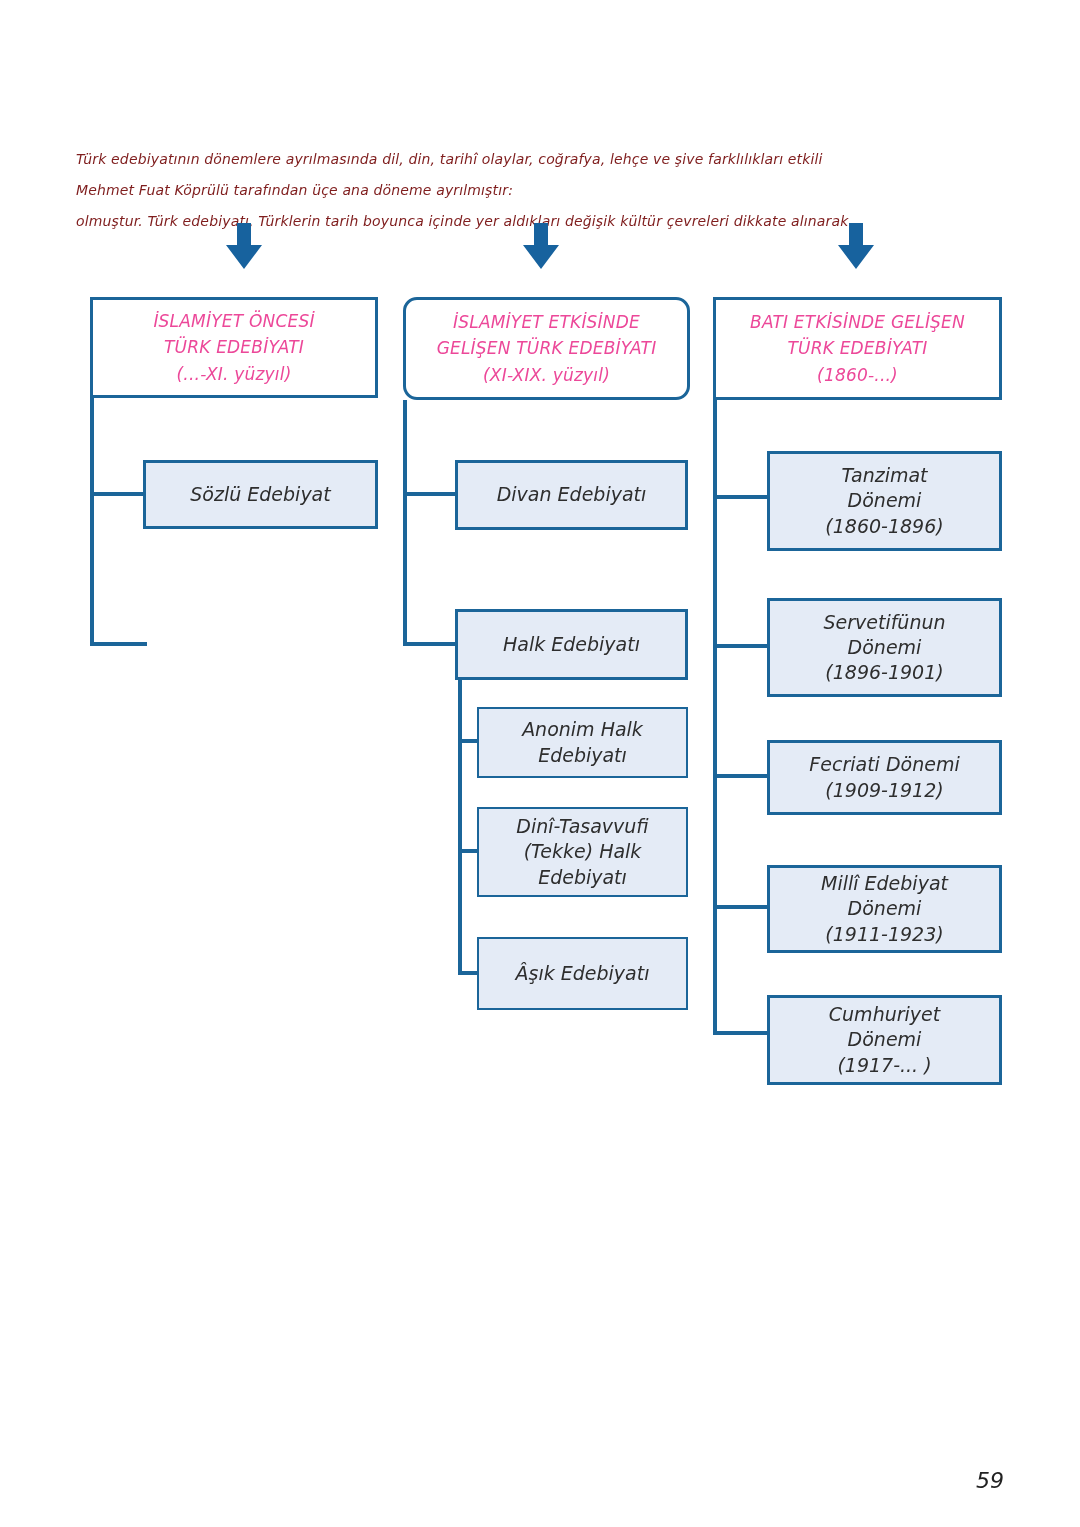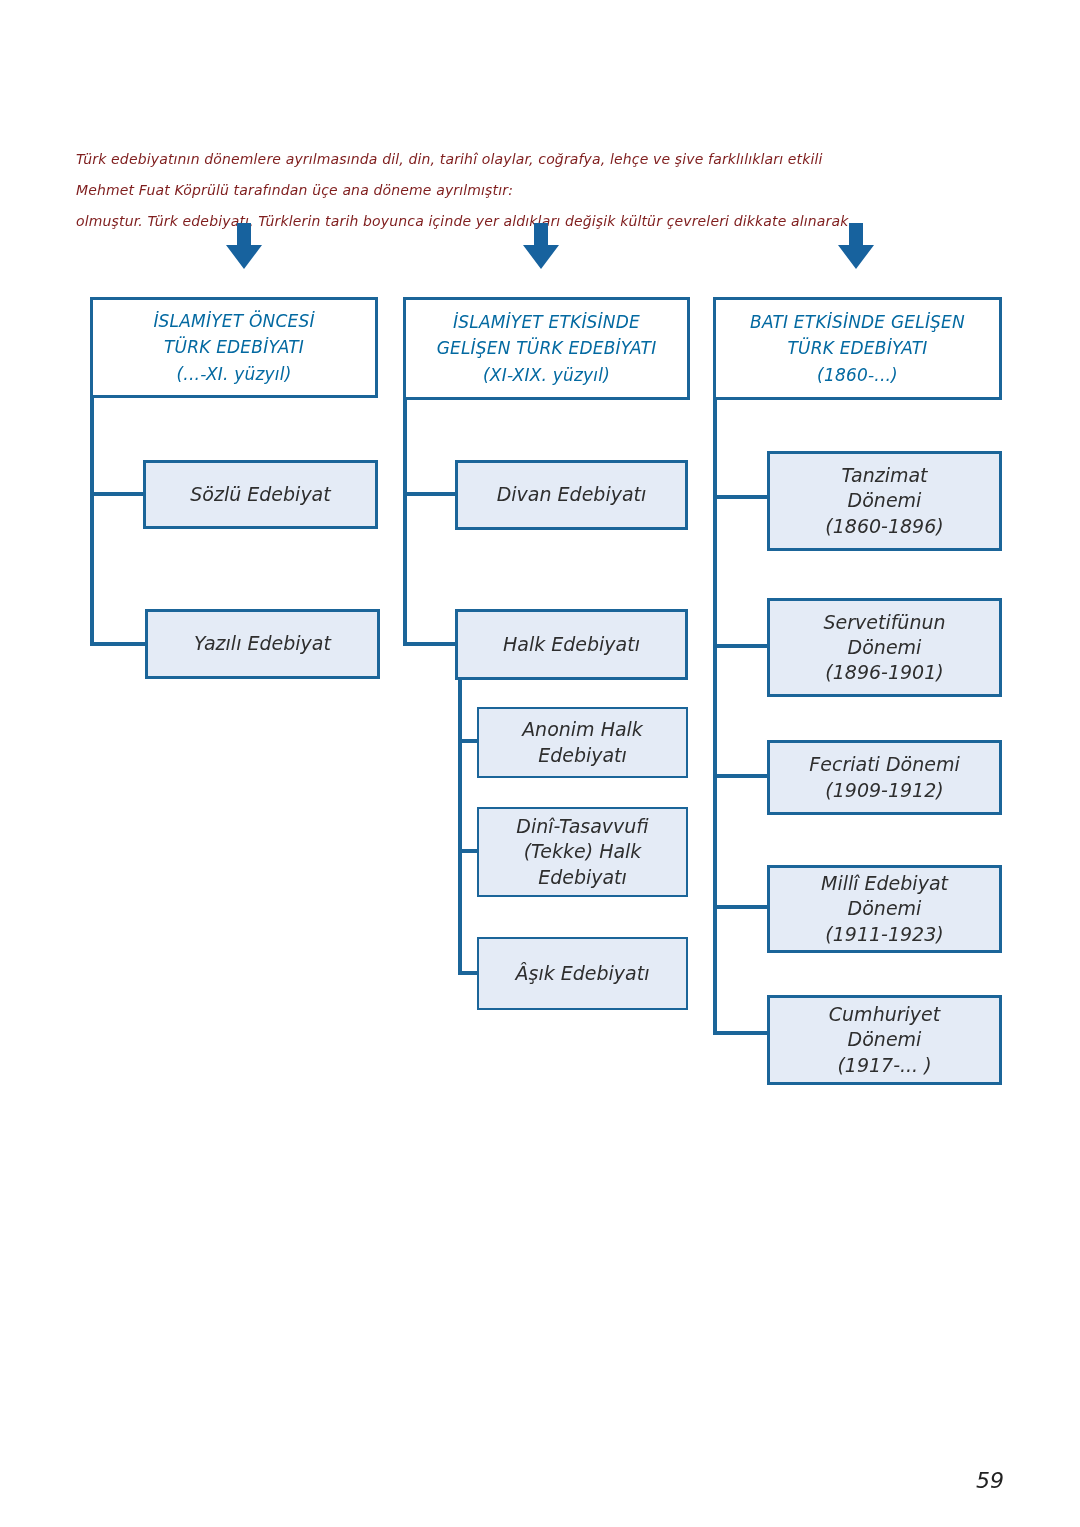--- a/index.html
+++ b/index.html
@@ -25,25 +25,25 @@
   .arrow{position:absolute;width:40px;height:48px;}
   .arrow path{fill:var(--arrow-blue);}
   #arrow-1{left:224px;top:223px;} #arrow-2{left:521px;top:223px;} #arrow-3{left:836px;top:223px;}
 
   
   .node{position:absolute;box-sizing:border-box;border:3px solid var(--line-blue);
         background:var(--box-fill);display:flex;align-items:center;justify-content:center;
         text-align:center;white-space:pre-line;font-style:italic;color:var(--text-dark);
         font-size:19px;line-height:1.32;padding:2px 6px;}
   .header-node{background:var(--header-fill);font-size:17px;line-height:1.55;
-               letter-spacing:.2px;color:#0369a1;}
+               letter-spacing:.2px;color:#ec4899;}
   .sub-node{border-width:2px;}
 
   #n-h1{left:90px;top:297px;width:288px;height:101px;}
-  #n-h2{left:403px;top:297px;width:287px;height:103px;}
+  #n-h2{left:403px;top:297px;width:287px;height:103px;border-radius:14px;}
   #n-h3{left:713px;top:297px;width:289px;height:103px;}
   #n-sozlu{left:143px;top:460px;width:235px;height:69px;}
   #n-yazili{left:145px;top:609px;width:235px;height:70px;}
   #n-divan{left:455px;top:460px;width:233px;height:70px;}
   #n-halk{left:455px;top:609px;width:233px;height:71px;}
   #n-anonim{left:477px;top:707px;width:211px;height:71px;}
   #n-dini{left:477px;top:807px;width:211px;height:90px;}
   #n-asik{left:477px;top:937px;width:211px;height:73px;}
   #n-tanzimat{left:767px;top:451px;width:235px;height:100px;}
   #n-servet{left:767px;top:598px;width:235px;height:99px;}
@@ -94,21 +94,20 @@
       <path d="M13 0 H27 V22 H38 L20 46 L2 22 H13 Z"></path>
     </svg>
   <svg id="arrow-3" class="arrow" viewBox="0 0 40 48">
       <path d="M13 0 H27 V22 H38 L20 46 L2 22 H13 Z"></path>
     </svg>
 
   <div id="n-h1" class="node header-node">İSLAMİYET ÖNCESİ
 TÜRK EDEBİYATI
 (...-XI. yüzyıl)</div>
   <div id="n-sozlu" class="node">Sözlü Edebiyat</div>
-  <div id="n-yazili" class="node">Yazılı Edebiyat</div>
   <div id="v-c1" class="vline"></div>
   <div id="h-c1a" class="hline"></div>
   <div id="h-c1b" class="hline"></div>
 
   <div id="n-h2" class="node header-node">İSLAMİYET ETKİSİNDE
 GELİŞEN TÜRK EDEBİYATI
 (XI-XIX. yüzyıl)</div>
   <div id="n-divan" class="node">Divan Edebiyatı</div>
   <div id="n-halk" class="node">Halk Edebiyatı</div>
   <div id="n-anonim" class="node sub-node">Anonim Halk

